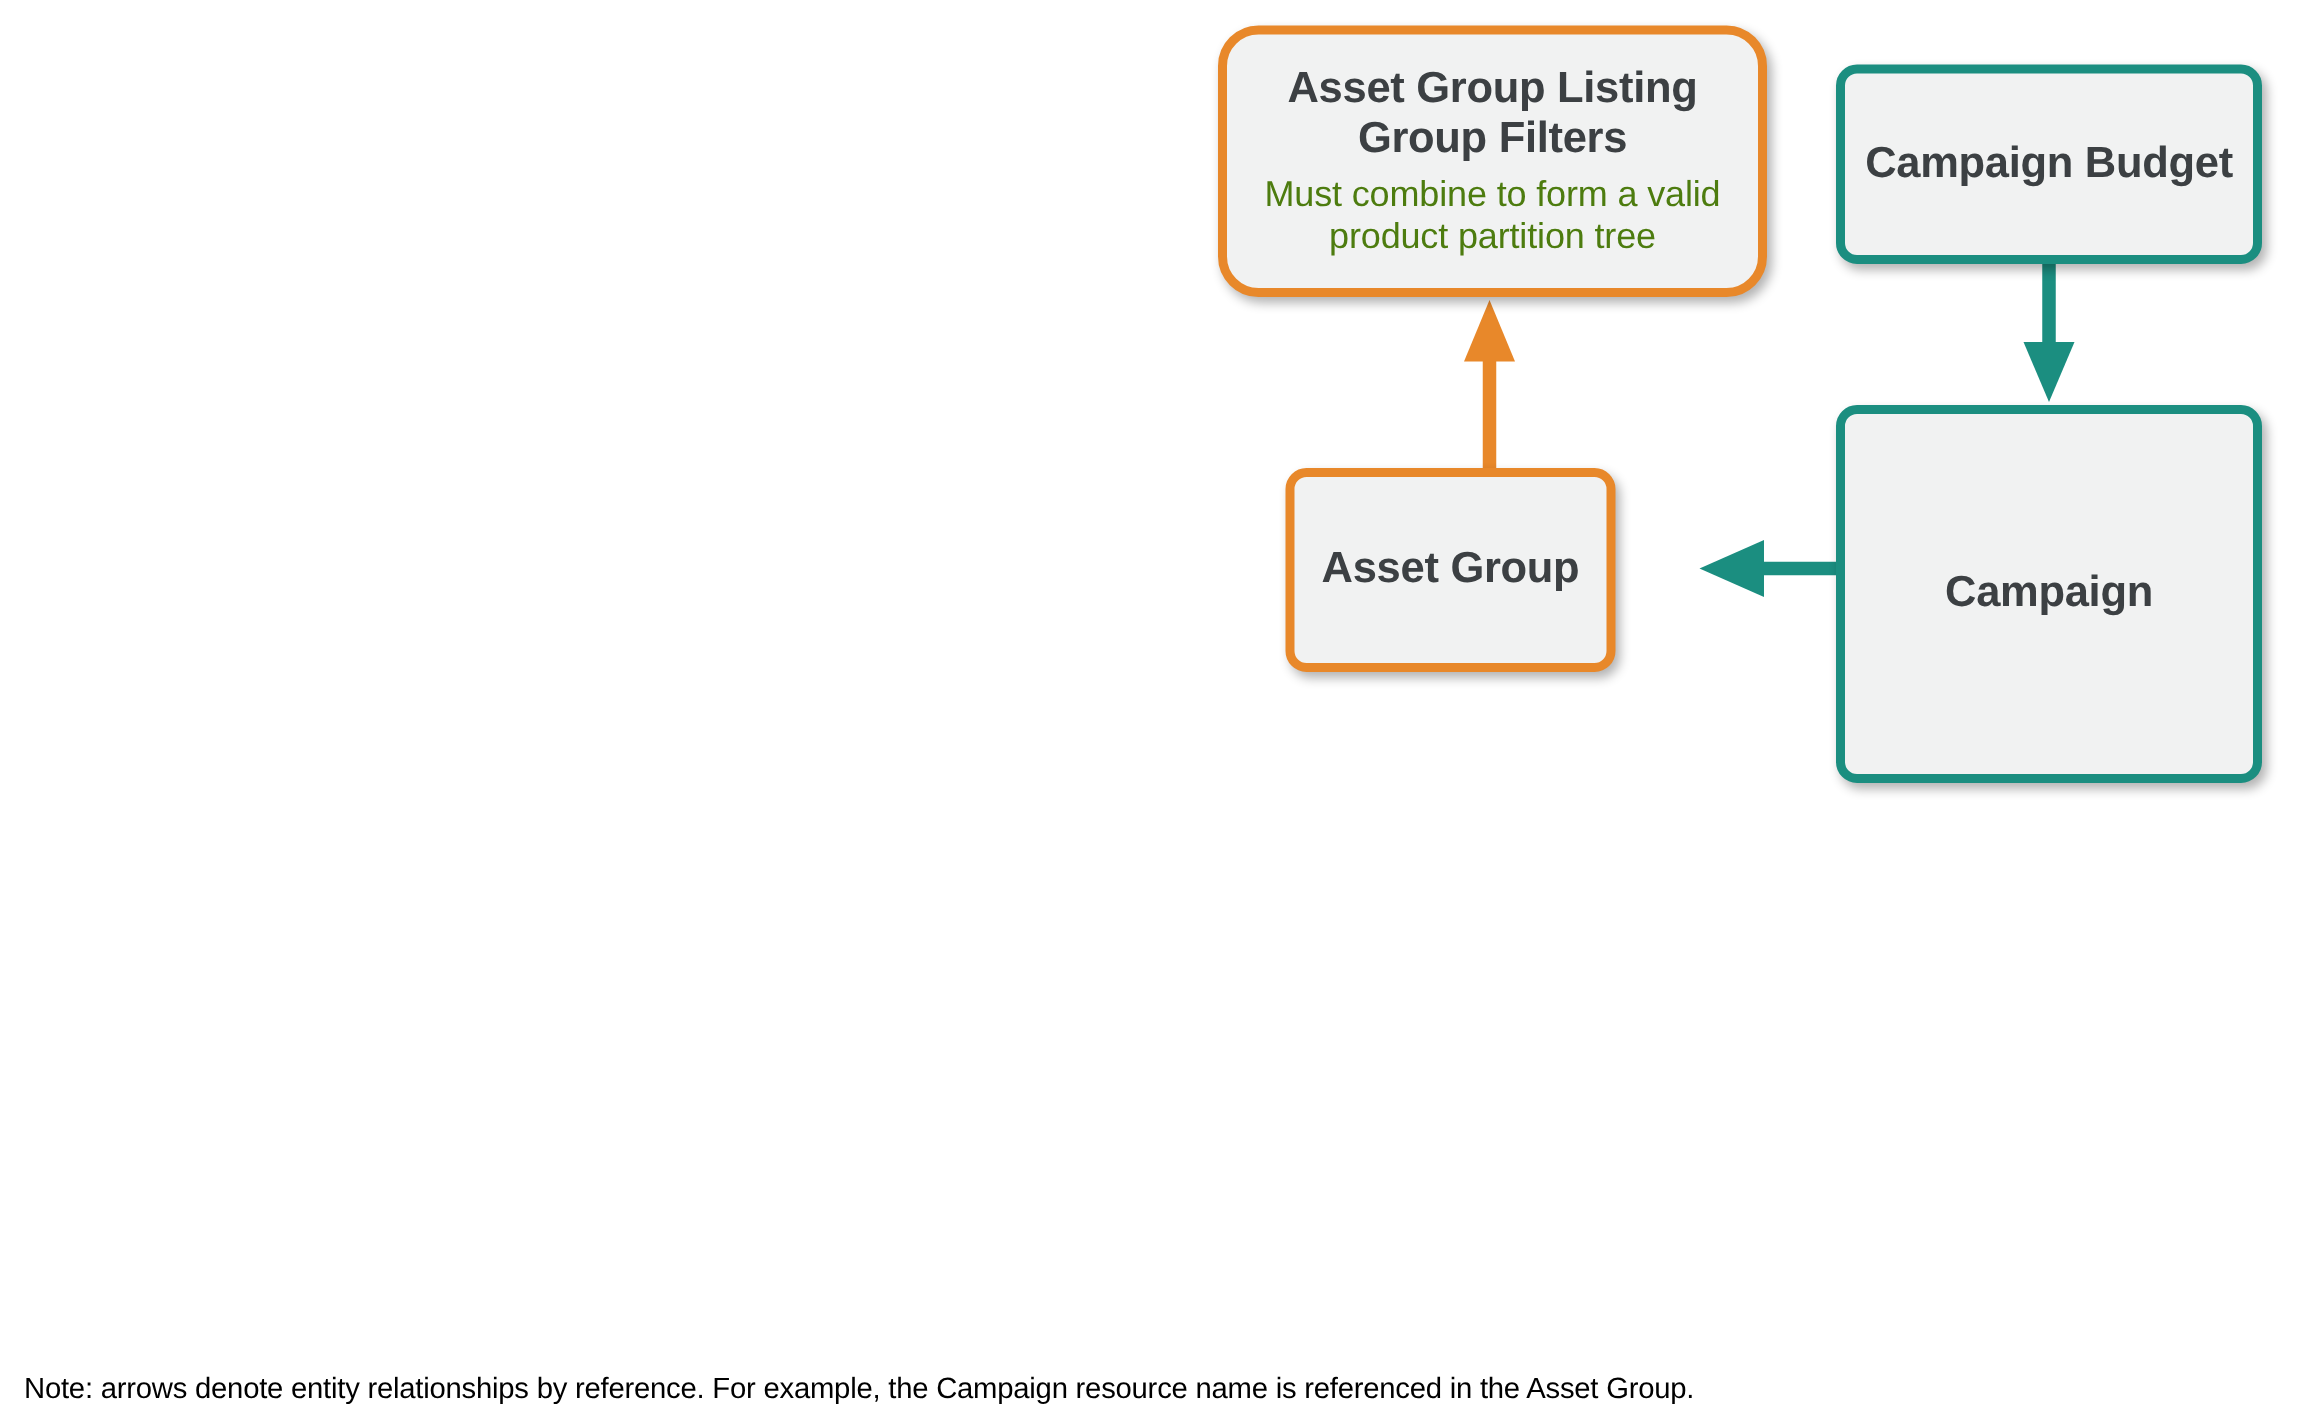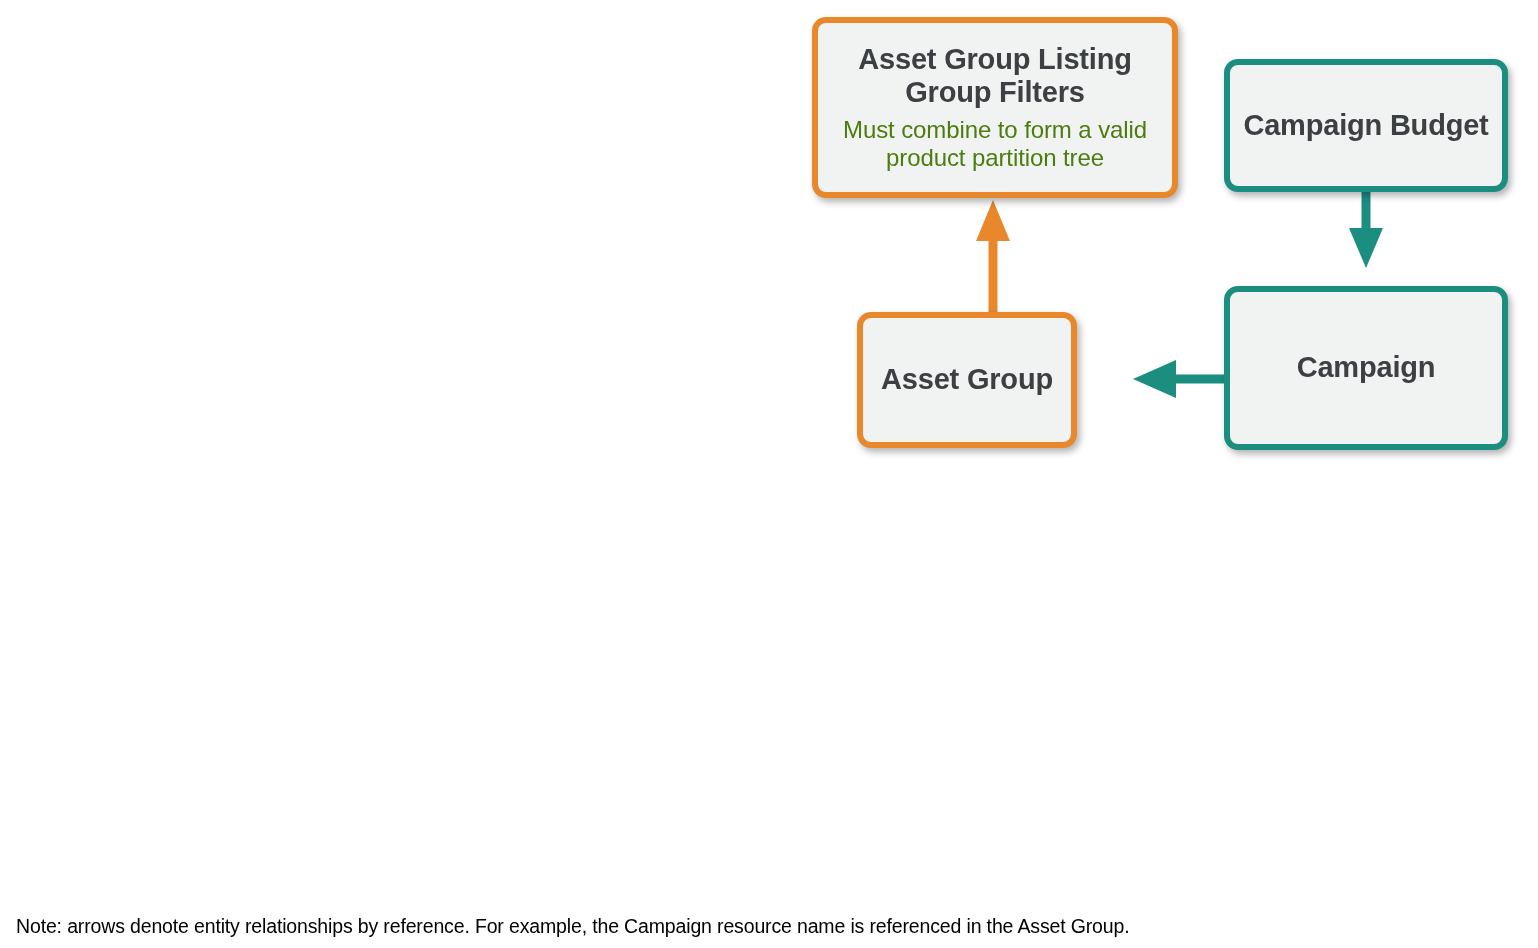--- a/index.html
+++ b/index.html
@@ -47,50 +47,50 @@
     border-radius: 14px;
     box-shadow: 3px 4px 7px rgba(0,0,0,0.30);
     display: flex;
     flex-direction: column;
     align-items: center;
     justify-content: center;
     text-align: center;
     padding: 6px 10px;
   }
   .node.orange { border-color: #e8882a; }
-  .node.teal   { border-color: #1b8e80; margin-top: 16px; }
+  .node.teal   { border-color: #1b8e80; }
 
   .node-title {
     font-size: 29px;
     font-weight: bold;
     color: #3c4043;
     line-height: 1.16;
     letter-spacing: -0.2px;
   }
   .node-desc {
     font-size: 24px;
     font-weight: normal;
     color: #4d7c0f;
     line-height: 1.17;
     margin-top: 6px;
     letter-spacing: -0.1px;
   }
 
   
   #node-asset-group-listing-group-filters {
-    left: 812px;  top: 17px;  width: 366px; height: 181px;
+    left: 812px;  top: 17px;  width: 366px; height: 181px; border-radius: 27px;
   }
   #node-campaign-budget {
     left: 1224px; top: 43px;  width: 284px; height: 133px;
   }
   #node-asset-group {
     left: 857px;  top: 312px; width: 220px; height: 136px;
   }
   #node-campaign {
-    left: 1224px; top: 270px; width: 284px; height: 164px; gap: 16px;
+    left: 1224px; top: 270px; width: 284px; height: 252px; gap: 16px;
   }
 
   
   #footer-note {
     position: absolute;
     left: 16px;
     top: 915px;
     font-size: 19.5px;
     font-weight: normal;
     color: #000000;

